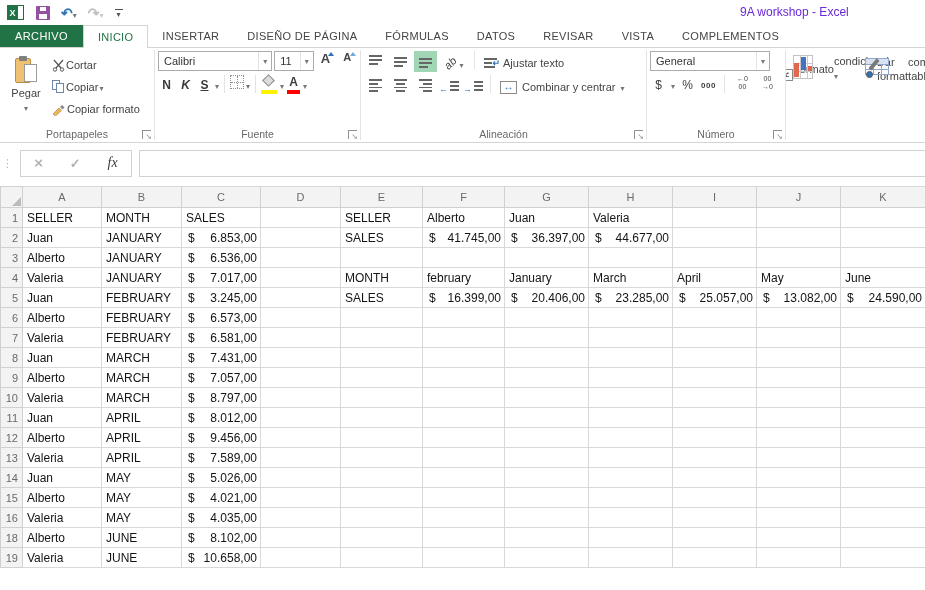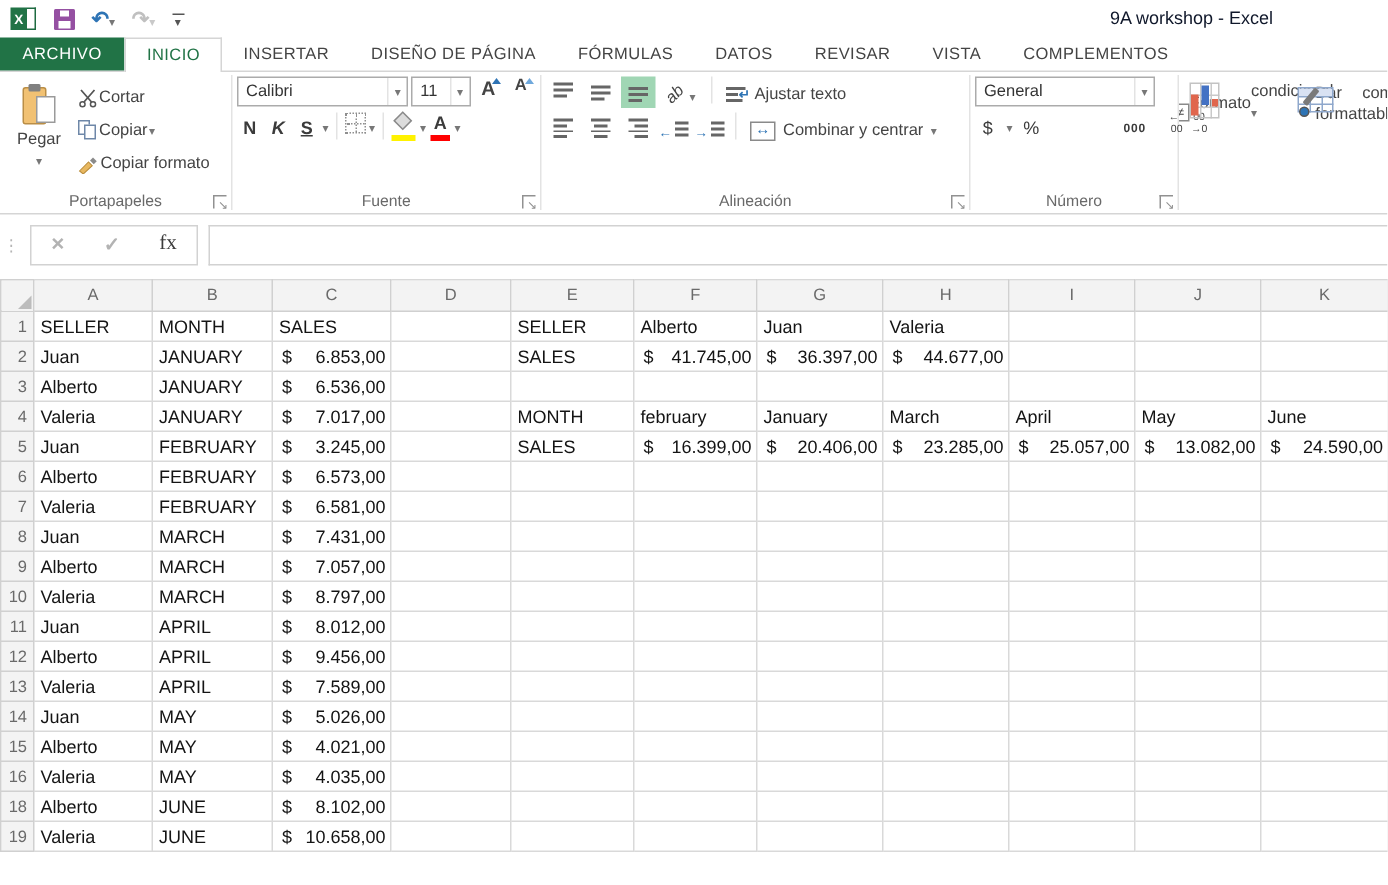--- a/index.html
+++ b/index.html
@@ -16,21 +16,21 @@
   .saveic { width:14px; height:14px; background:#9550A2; border-radius:1px; position:relative; }
   .saveic::before { content:""; position:absolute; top:1px; left:4px; width:6px; height:4px; background:#fff; }
   .saveic::after  { content:""; position:absolute; bottom:1px; left:3px; width:8px; height:5px; background:#fff; }
   .undo { color:#2E74B5; font-size:14px; font-weight:bold; line-height:14px; }
   .redo { color:#c0c0c0; font-size:14px; font-weight:bold; line-height:14px; }
   .caret::after { content:"▾"; font-size:8px; color:#777; }
   .caret.dis::after { color:#c9c9c9; }
   .qatmore { display:flex; flex-direction:column; align-items:center; line-height:5px; }
   .qatmore::before { content:""; width:8px; border-top:1px solid #555; margin-bottom:2px; }
   .qatmore::after { content:"▾"; font-size:8px; color:#555; }
-  .wintitle { position:absolute; left:740px; top:5px; font-size:12px; color:#0f172a; }
+  .wintitle { position:absolute; left:740px; top:5px; font-size:12px; color:#6d28d9; }
 
   
   .tabrow { height:23px; display:flex; align-items:stretch; border-bottom:1px solid #d5d5d5; font-size:11px; }
   .tab-file { background:#217346; color:#fff; padding:0 15px; display:flex; align-items:center; letter-spacing:.4px; }
   .tab { padding:0 14px; display:flex; align-items:center; color:#444; letter-spacing:.3px; }
   .tab.active { background:#fff; border:1px solid #d5d5d5; border-bottom:none; margin-bottom:-1px; color:#217346; }
 
   
   .ribbon { height:95px; border-bottom:1px solid #d5d5d5; display:flex; background:#fff; overflow:hidden; }
   .rgroup { position:relative; padding:3px 3px 16px 3px; flex-shrink:0; }
@@ -98,21 +98,21 @@
   .wrapic i { position:absolute; left:0; height:2px; background:#666; }
   .wrapic .l1 { top:1px; width:13px; } .wrapic .l2 { top:5px; width:8px; } .wrapic .l3 { top:9px; width:11px; }
   .wrapic::after { content:"↵"; position:absolute; right:-2px; top:1px; color:#2E74B5; font-size:9px; font-weight:bold; }
   .mergeic { width:17px; height:13px; border:1px solid #8a8a8a; position:relative; background:#fff; }
   .mergeic::after { content:"↔"; position:absolute; left:0; right:0; top:-1px; text-align:center;
                     color:#2E74B5; font-size:10px; }
 
   
   .decbtn { display:flex; flex-direction:column; align-items:center; font-size:7px; line-height:8px;
             color:#444; width:21px; }
-  .k000 { font-size:8px; font-weight:bold; letter-spacing:.5px;margin-left:48px; }
+  .k000 { font-size:8px; font-weight:bold; letter-spacing:.5px; }
 
   
   .stylebtn { width:70px; display:flex; align-items:center; font-size:11px;
               color:#444; line-height:14px; padding-top:3px; flex-shrink:0; }
   .cfic { width:26px; height:26px; position:relative; margin-bottom:2px; }
   .cfic .grid { position:absolute; left:0; top:0; width:20px; height:24px; border:1px solid #c3c3c3;
                 background:
                  linear-gradient(#c9c9c9,#c9c9c9) 0 7px/20px 1px no-repeat,
                  linear-gradient(#c9c9c9,#c9c9c9) 0 15px/20px 1px no-repeat,
                  linear-gradient(#c9c9c9,#c9c9c9) 6px 0/1px 24px no-repeat,
@@ -140,21 +140,21 @@
   .fbar { height:40px; display:flex; align-items:center; padding:0 0 0 2px; gap:7px; }
   .namebox { width:99px; height:27px; border:1px solid #d2d2d2; display:flex; align-items:center;
              font-size:12px; color:#222; padding-left:7px; }
   .namebox .caret { margin-left:auto; padding-right:5px; }
   .dragdots { color:#b5b5b5; font-size:11px; }
   .dragdots::after { content:"⋮"; }
   .fxbox { width:112px; height:27px; border:1px solid #d2d2d2; display:flex; align-items:center;
            justify-content:space-around; }
   .fbx::after { content:"×"; color:#b3b3b3; font-size:15px; font-weight:bold; }
   .fbc::after { content:"✓"; color:#b3b3b3; font-size:13px; font-weight:bold; }
-  .fbfn { font-family:"Liberation Serif", serif; font-size:14px; color:#3b3b3b; }
+  .fbfn { font-family:"Liberation Serif", serif; font-style:italic; font-size:14px; color:#3b3b3b; }
   .finput { flex:1; height:27px; border:1px solid #d2d2d2; border-right:none; font-size:12px;
             padding-left:5px; outline:none; }
 
   
   .gridwrap { margin-top:3px; }
   table.sheet { border-collapse:collapse; table-layout:fixed; width:925px; }
   .sheet th, .sheet td { overflow:hidden; white-space:nowrap; }
   .colhead { height:21px; background:#F3F3F3; border:1px solid #D0D0D0; border-top:1px solid #D8D8D8;
              font-size:11px; font-weight:normal; color:#6a6a6a; text-align:center; }
   .corner { position:relative; background:#F3F3F3; border:1px solid #D0D0D0; }

